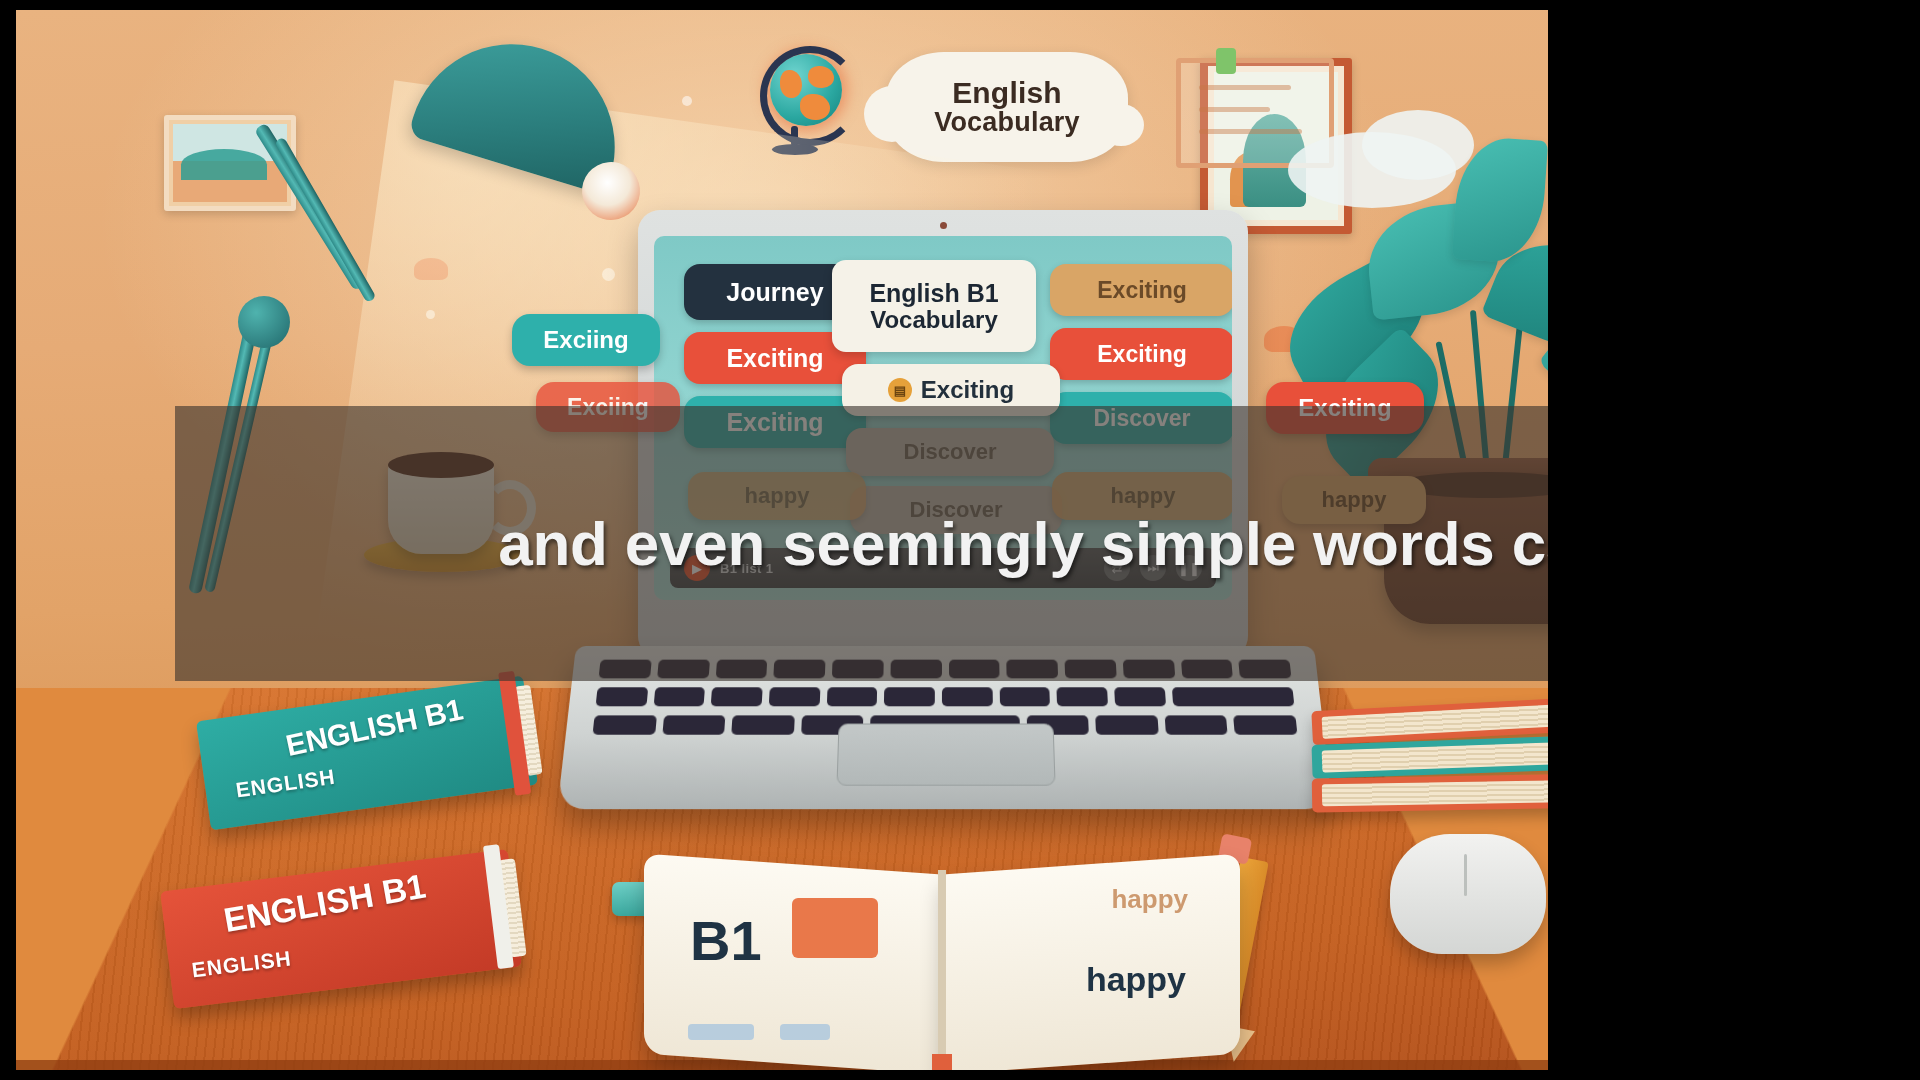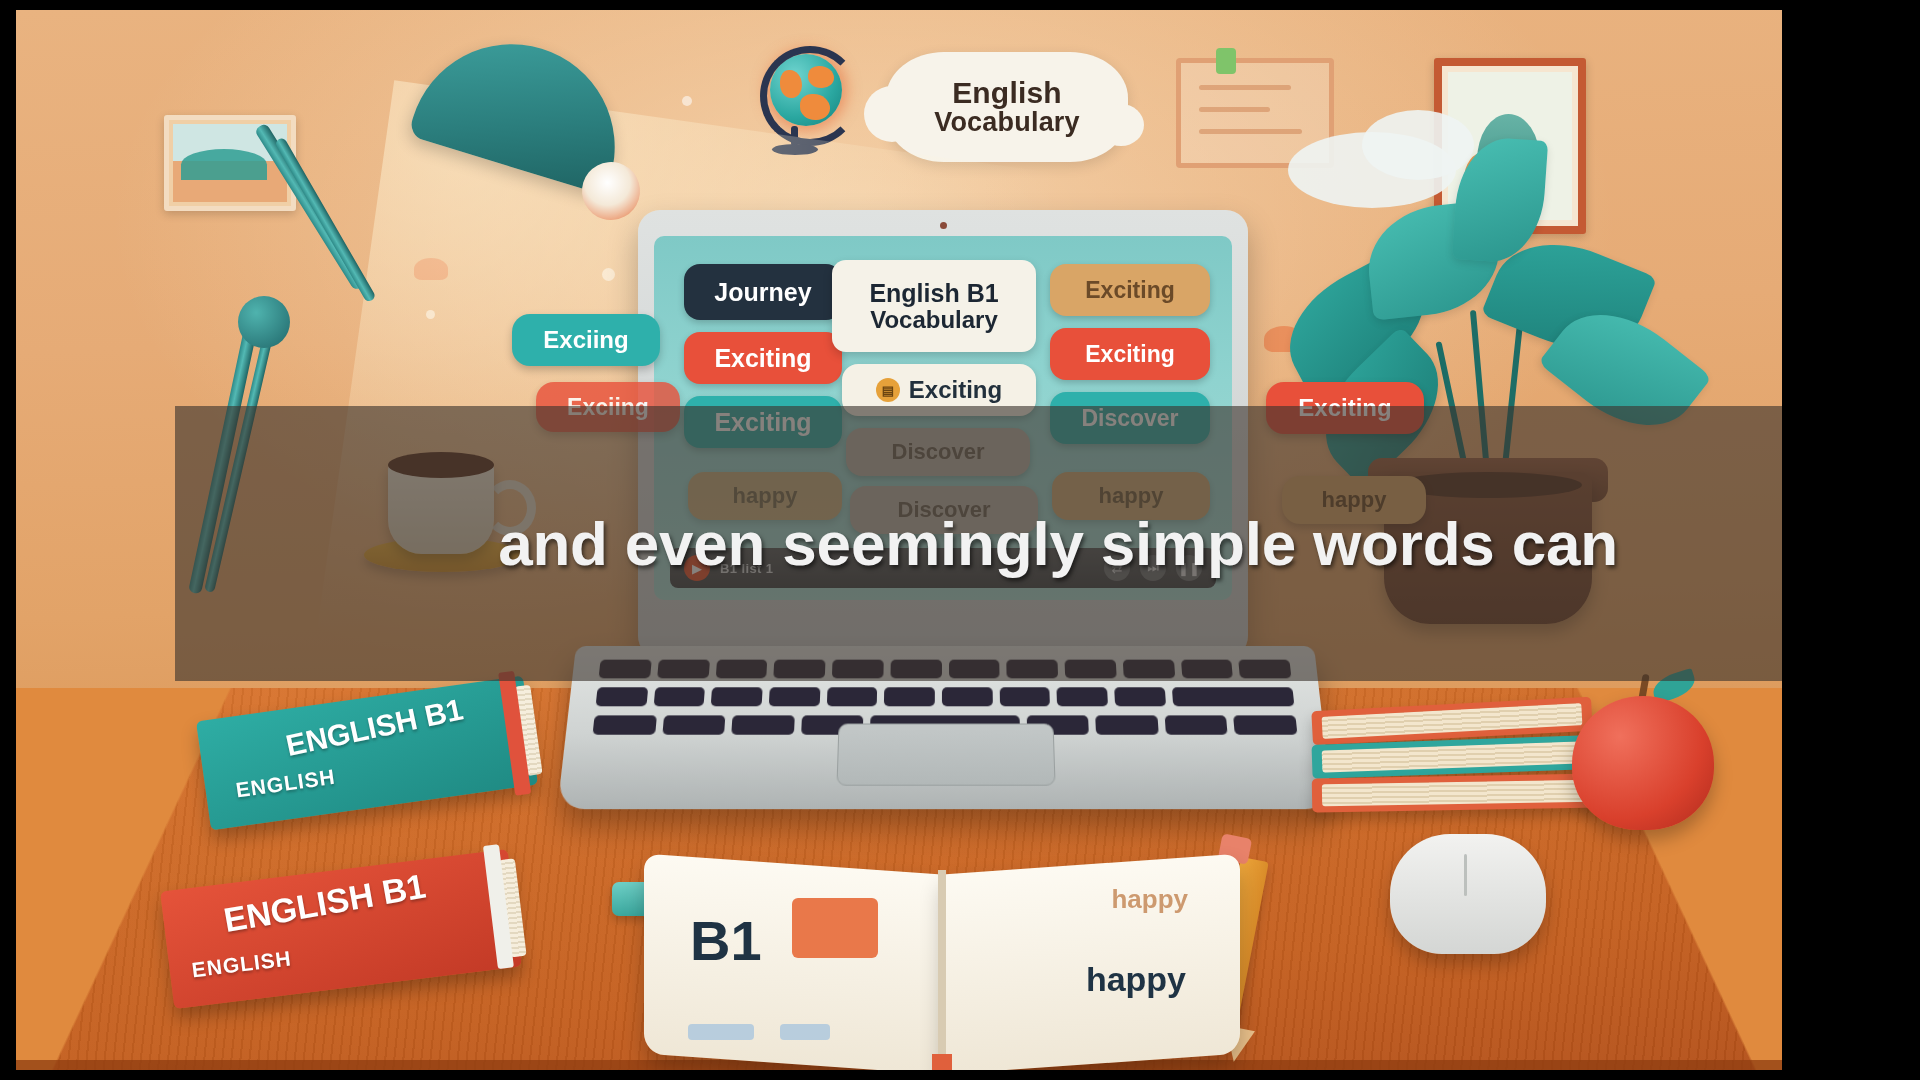--- a/index.html
+++ b/index.html
@@ -1,20 +1,20 @@
 <!DOCTYPE html>
 <html><head>
 <meta charset="utf-8">
 <style>
   html,body{margin:0;padding:0;background:#000;}
   body{width:1920px;height:1080px;overflow:hidden;font-family:"Liberation Sans",sans-serif;}
 
   
   #frame{position:relative;width:1920px;height:1080px;background:#000;overflow:hidden;}
-  #stage{position:absolute;left:16px;top:10px;width:1766px;height:1060px;overflow:hidden;background:#e6b07e;}
+  #stage{position:absolute;left:16px;top:10px;width:1532px;height:1060px;overflow:hidden;background:#e6b07e;}
 
   
   .wall{position:absolute;left:0;top:0;width:100%;height:66%;
         background:linear-gradient(178deg,#e9b380 0%,#e6ab76 45%,#e2a368 80%,#dd9b5d 100%);}
   .wall:after{content:"";position:absolute;inset:0;
         background:radial-gradient(ellipse at 48% 30%, rgba(255,236,205,.55), rgba(255,236,205,0) 58%);}
 
   
   .desk{position:absolute;left:0;bottom:0;width:100%;height:36%;
         background:linear-gradient(175deg,#d9752f 0%,#cf6b27 30%,#c45f1f 70%,#b4511a 100%);}
@@ -122,21 +122,21 @@
   .screen-bottom{position:absolute;left:16px;right:16px;bottom:12px;height:40px;
         border-radius:8px;background:linear-gradient(180deg,#545a5e,#3c4246);display:flex;align-items:center;padding:0 14px;gap:10px;}
   .ctrl{width:26px;height:26px;border-radius:50%;background:#6d7478;display:flex;align-items:center;justify-content:center;
         color:#d9dee0;font-size:13px;}
   .ctrl.play{background:#e6512e;color:#fff;}
   .ctrl-label{color:#cdd3d6;font-size:13px;font-weight:700;letter-spacing:.4px;}
   .ctrl-spacer{flex:1;}
 
   
   .card{position:absolute;border-radius:16px;display:flex;align-items:center;justify-content:center;
-        font-weight:700;color:#fff;box-shadow:0 3px 7px rgba(0,0,0,.2);text-align:center;padding:0 4px;}
+        font-weight:700;color:#fff;box-shadow:0 3px 7px rgba(0,0,0,.2);text-align:center;padding:0 16px;}
   .c-dark{background:#23313f;}
   .c-red{background:#e8503a;}
   .c-teal{background:#2eb0ab;}
   .c-tan{background:#d9a566;color:#6b4a28;}
   .c-white{background:#f5f1e6;color:#22303c;}
   .c-grey{background:#b9b4a8;color:#6a6156;}
 
   .title-card{position:absolute;left:178px;top:24px;width:204px;height:92px;border-radius:14px;
         background:#f5f2e8;display:flex;flex-direction:column;align-items:center;justify-content:center;
         box-shadow:0 4px 10px rgba(0,0,0,.18);}

